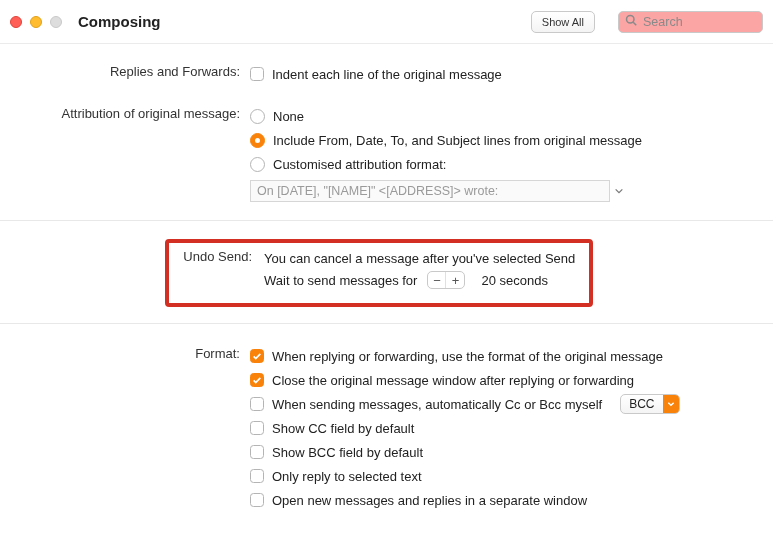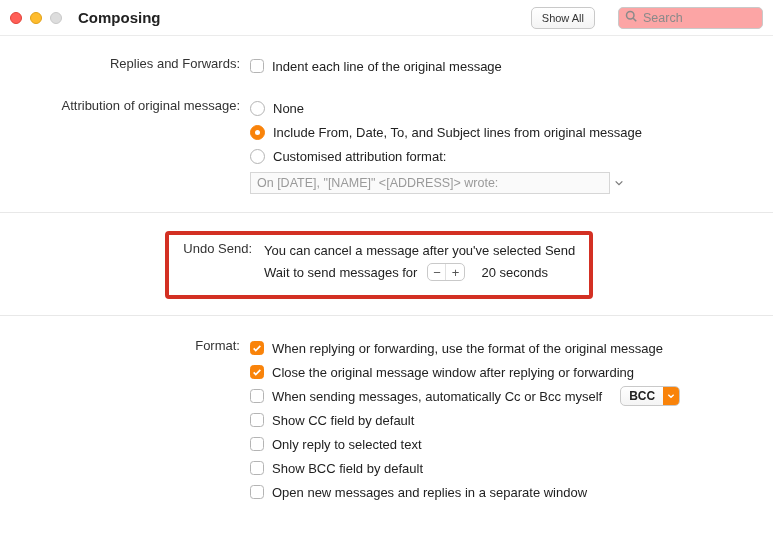--- a/index.html
+++ b/index.html
@@ -8,21 +8,21 @@
     width: 773px; height: 537px;
     font-family: -apple-system, "Helvetica Neue", Arial, sans-serif;
     font-size: 13px;
     color: #222;
     background: #fff;
     overflow: hidden;
   }
   .titlebar {
     display: flex;
     align-items: center;
-    height: 36px;
+    height: 44px;
     padding: 0 10px;
     border-bottom: 1px solid rgba(0,0,0,0.08);
   }
   .traffic { display: flex; gap: 8px; align-items: center; }
   .tl { width: 12px; height: 12px; border-radius: 50%; }
   .tl.red { background: #ff5f57; border: 0.5px solid #e24238; }
   .tl.yellow { background: #febc2e; border: 0.5px solid #e1a117; }
   .tl.grey { background: #ddd; border: 0.5px solid #c9c9c9; }
   .win-title { margin-left: 16px; font-weight: 600; font-size: 15px; }
   .titlebar-spacer { flex: 1; }
@@ -164,21 +164,21 @@
   .bcc-pill {
     display:inline-flex; align-items:center;
     height: 20px;
     border: 1px solid #c9c9c9;
     border-radius: 5px;
     background: linear-gradient(#fff,#f4f4f4);
     font-size: 12px;
     margin-left: 10px;
     overflow:hidden;
   }
-  .bcc-pill .txt { padding: 0 8px; font-weight: bold; }
+  .bcc-pill .txt { padding: 0 8px; }
   .bcc-pill .dd {
     width: 16px; height: 100%;
     background: #f9830a;
     display:flex;align-items:center;justify-content:center;
   }
   .bcc-pill .dd svg { width:8px;height:8px; }
 </style>
 </head>
 <body>
 
@@ -297,26 +297,26 @@
               </svg>
             </span>
           </span>
         </label>
         <label class="checkbox-row">
           <span class="cbox"></span>
           <span>Show CC field by default</span>
         </label>
         <label class="checkbox-row">
           <span class="cbox"></span>
+          <span>Show BCC field by default</span>
+        </label>
+        <label class="checkbox-row">
+          <span class="cbox"></span>
           <span>Only reply to selected text</span>
         </label>
         <label class="checkbox-row">
           <span class="cbox"></span>
-          <span>Show BCC field by default</span>
-        </label>
-        <label class="checkbox-row">
-          <span class="cbox"></span>
           <span>Open new messages and replies in a separate window</span>
         </label>
       </div>
   </div>
 
 </div>
 
 </body></html>

